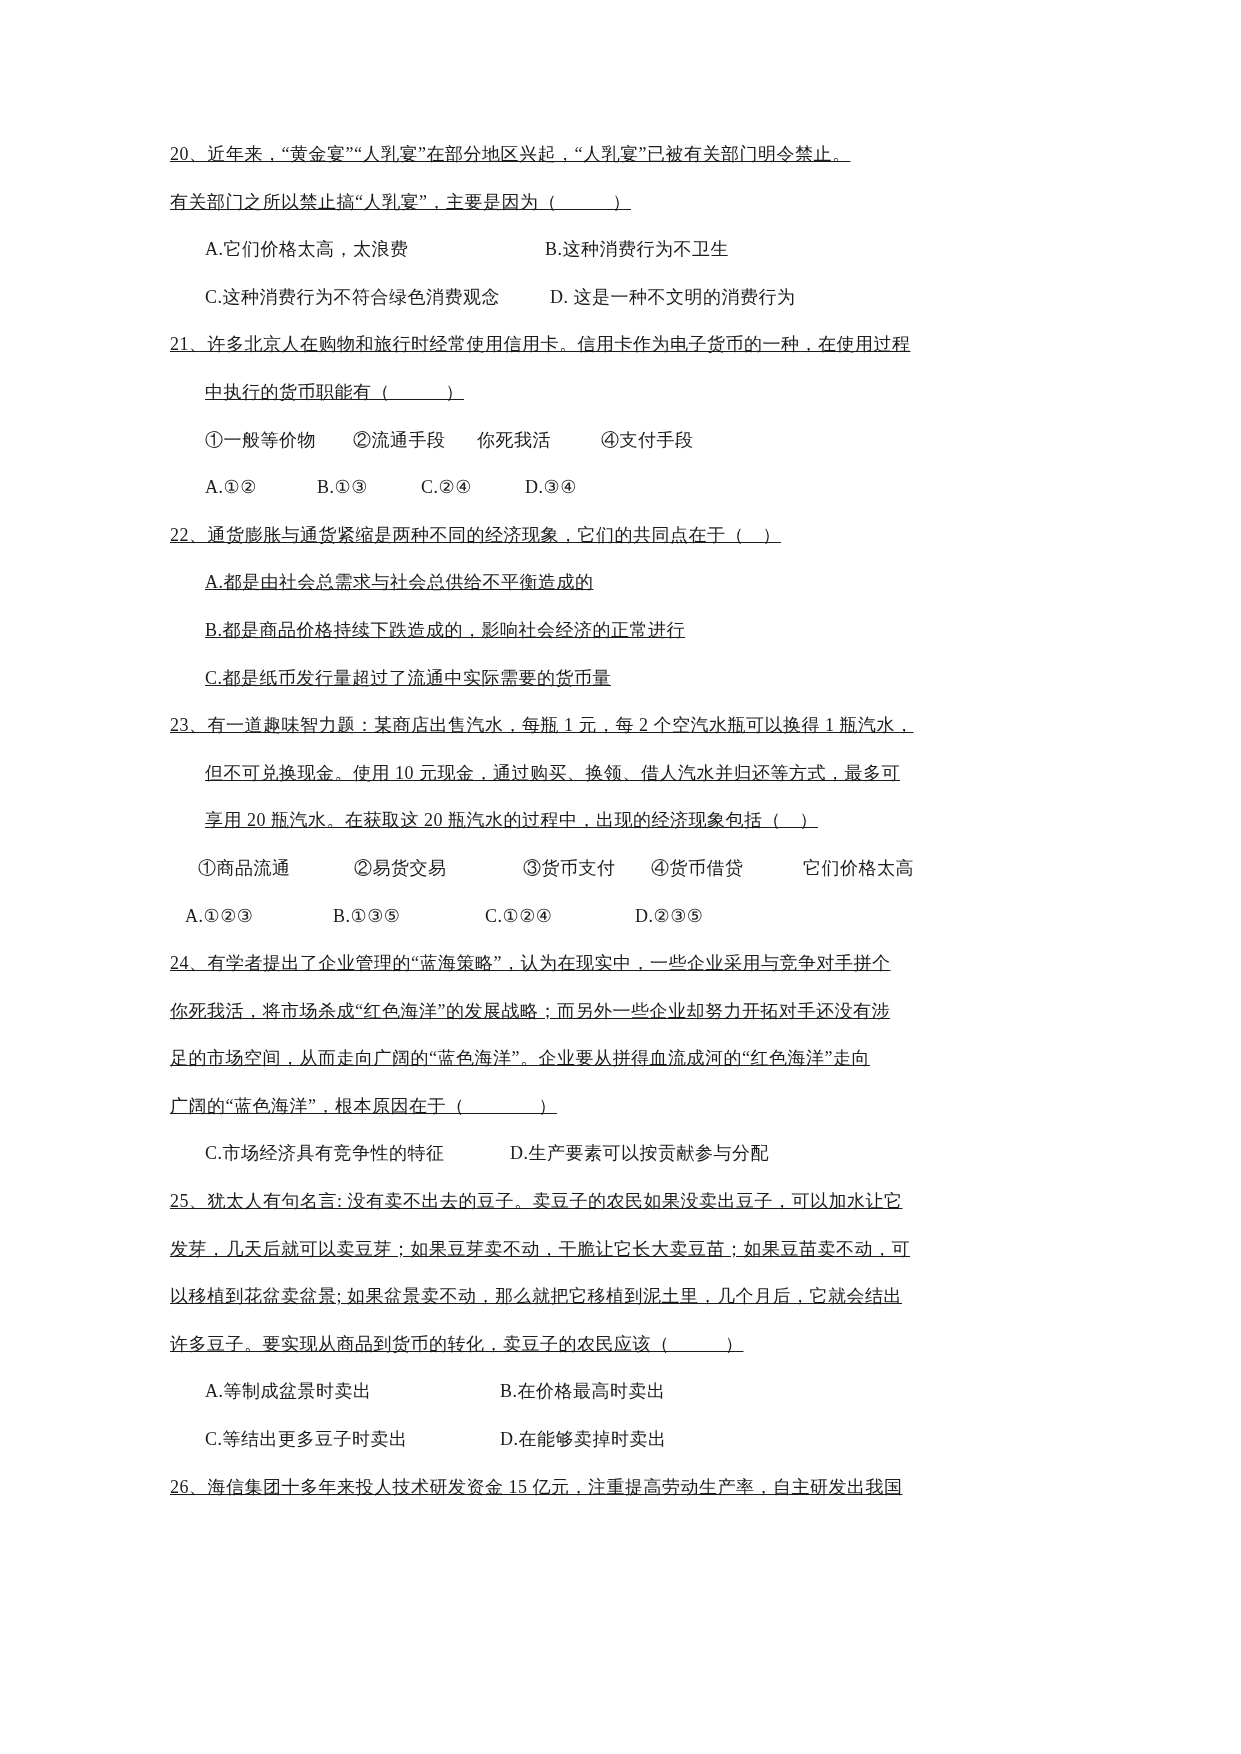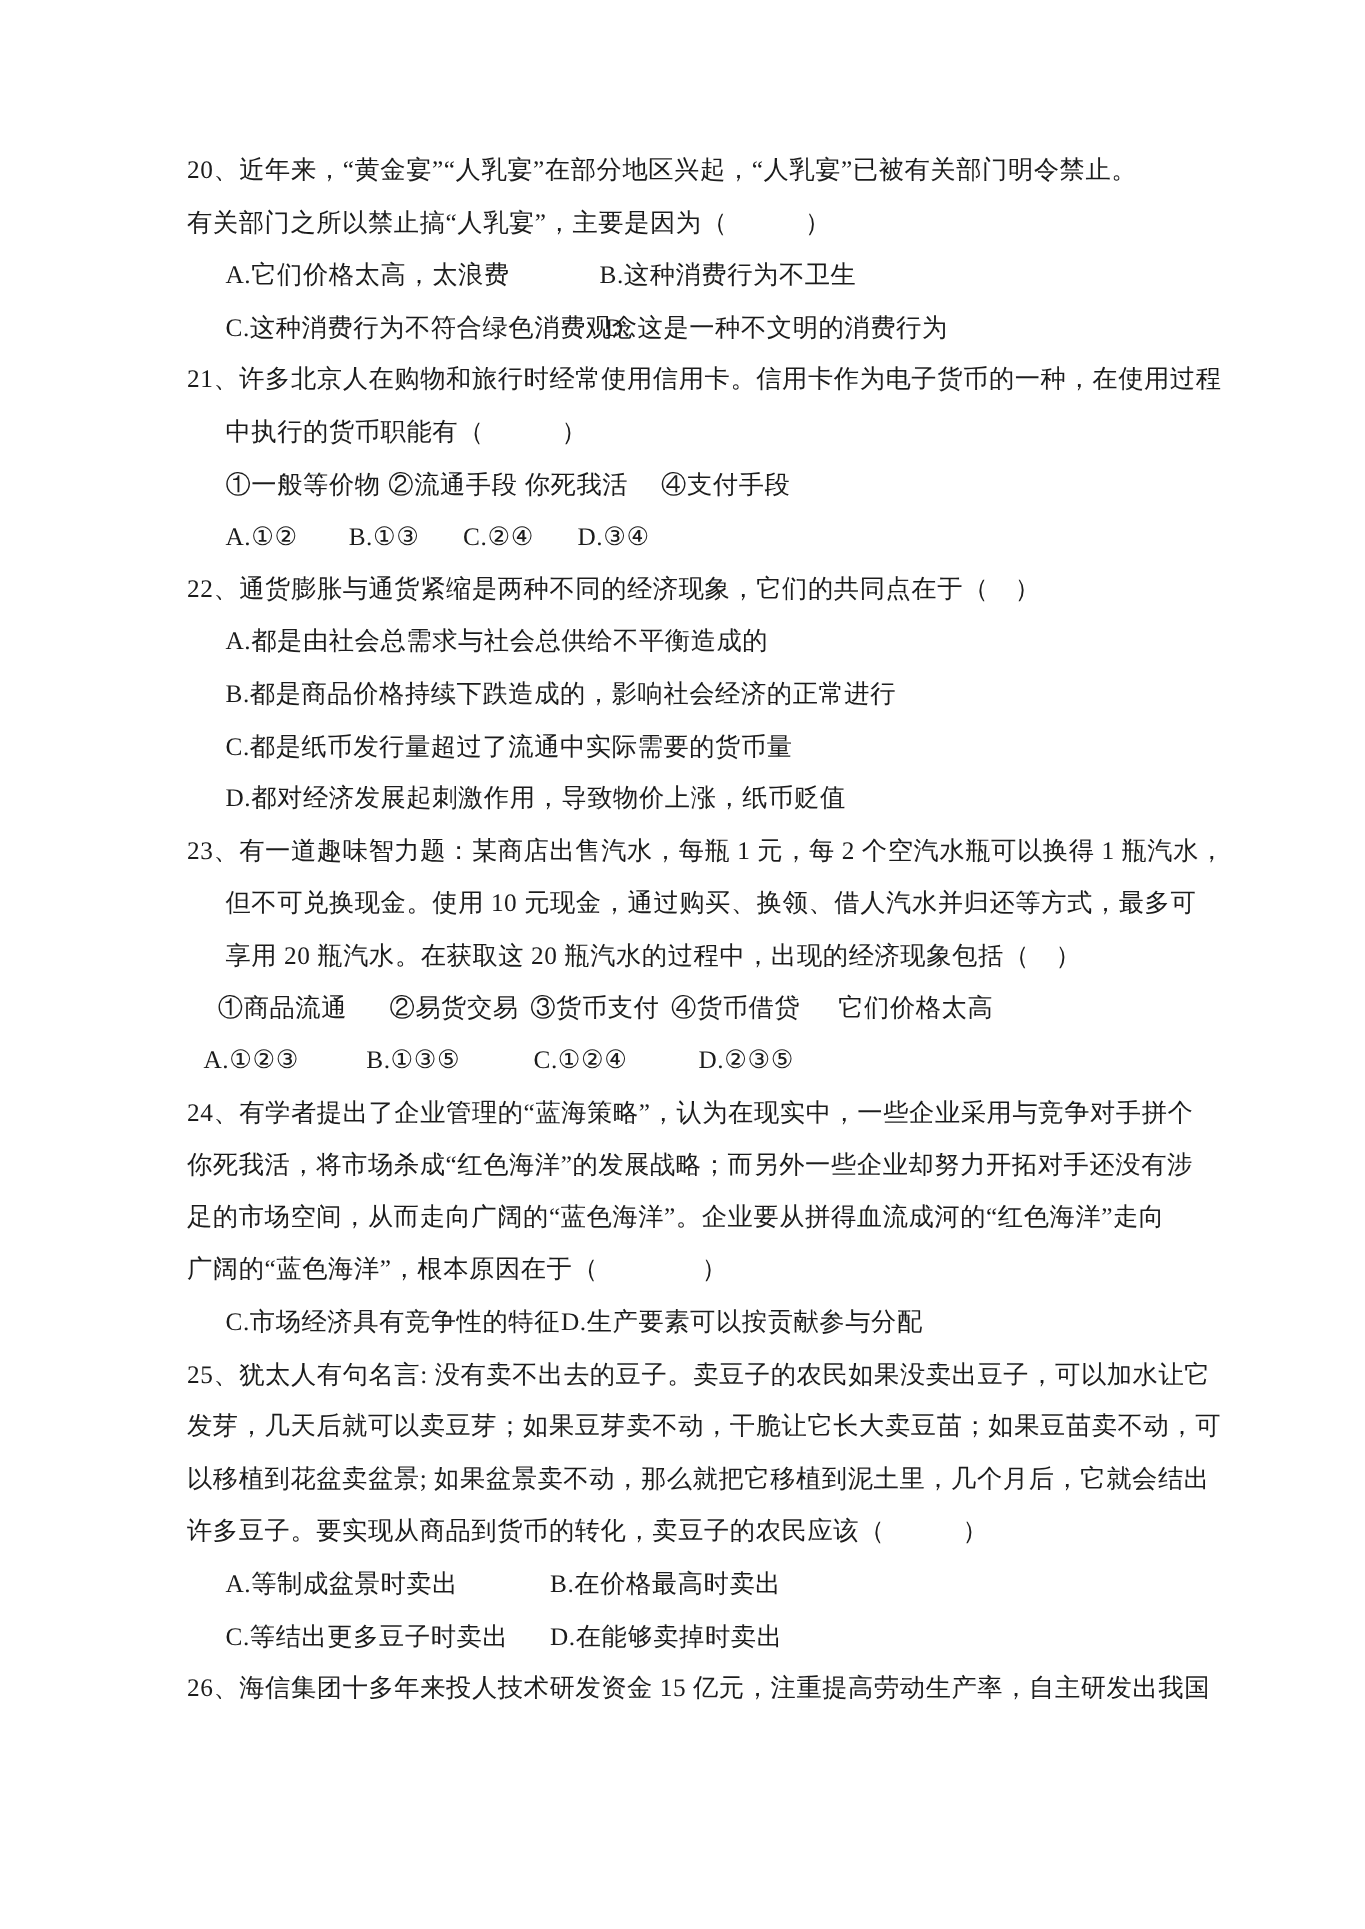--- a/index.html
+++ b/index.html
@@ -9,23 +9,24 @@
     color:#1c1c1c;
   }
   .doc{
     position:relative;
     padding:131px 60px 0 170px;
     width:1011px;
   }
   .line{
     height:47.6px;
     line-height:47.6px;
-    font-size:23px;
+    font-size:18px;
     white-space:pre;
     letter-spacing:0.5px;
+    text-decoration:underline;
   }
   .para{margin-left:0;}
   .indent{margin-left:35px;}
   .opt{margin-left:35px;}
   .item{margin-left:28px;}
   .optwide{margin-left:15px;}
   .col{display:inline-block;vertical-align:top;}
 </style>
 </head>
 <body>
@@ -42,27 +43,26 @@
         <div class="line para">21、许多北京人在购物和旅行时经常使用信用卡。信用卡作为电子货币的一种，在使用过程</div>
         <div class="line indent">中执行的货币职能有（　　　）</div>
         <div class="line indent"><span class="col" style="width: 148px;">①一般等价物</span><span class="col" style="width: 124px;">②流通手段</span><span class="col" style="width: 124px;">你死我活</span><span class="col">④支付手段</span></div>
         <div class="line opt"><span class="col" style="width: 112px;">A.①②</span><span class="col" style="width: 104px;">B.①③</span><span class="col" style="width: 104px;">C.②④</span><span class="col">D.③④</span></div>
       </div>
       <div class="question">
         <div class="line para">22、通货膨胀与通货紧缩是两种不同的经济现象，它们的共同点在于（　）</div>
         <div class="line opt">A.都是由社会总需求与社会总供给不平衡造成的</div>
         <div class="line opt">B.都是商品价格持续下跌造成的，影响社会经济的正常进行</div>
         <div class="line opt">C.都是纸币发行量超过了流通中实际需要的货币量</div>
-        <div class="line opt">D.都对经济发展起刺激作用，导致物价上涨，纸币贬值</div>
       </div>
       <div class="question">
         <div class="line para">23、有一道趣味智力题：某商店出售汽水，每瓶 1 元，每 2 个空汽水瓶可以换得 1 瓶汽水，</div>
         <div class="line indent">但不可兑换现金。使用 10 元现金，通过购买、换领、借人汽水并归还等方式，最多可</div>
         <div class="line indent">享用 20 瓶汽水。在获取这 20 瓶汽水的过程中，出现的经济现象包括（　）</div>
-        <div class="line item"><span class="col" style="width: 140px;">①商品流通</span><span class="col" style="width: 128px; margin-left: 16px;">②易货交易</span><span class="col" style="width: 128px;">③货币支付</span><span class="col" style="width: 152px;">④货币借贷</span><span class="col">它们价格太高</span></div>
+        <div class="line item"><span class="col" style="width: 140px;">①商品流通</span><span class="col" style="width: 128px; margin-left: 16px;">②易货交易</span><span class="col" style="width: 128px; margin-left: 41px;">③货币支付</span><span class="col" style="width: 152px;">④货币借贷</span><span class="col">它们价格太高</span></div>
         <div class="line optwide"><span class="col" style="width: 148px;">A.①②③</span><span class="col" style="width: 152px;">B.①③⑤</span><span class="col" style="width: 150px;">C.①②④</span><span class="col">D.②③⑤</span></div>
       </div>
       <div class="question">
         <div class="line para">24、有学者提出了企业管理的“蓝海策略”，认为在现实中，一些企业采用与竞争对手拼个</div>
         <div class="line para">你死我活，将市场杀成“红色海洋”的发展战略；而另外一些企业却努力开拓对手还没有涉</div>
         <div class="line para">足的市场空间，从而走向广阔的“蓝色海洋”。企业要从拼得血流成河的“红色海洋”走向</div>
         <div class="line para">广阔的“蓝色海洋”，根本原因在于（　　　　）</div>
         <div class="line opt"><span class="col" style="width: 305px;">C.市场经济具有竞争性的特征</span><span class="col">D.生产要素可以按贡献参与分配</span></div>
       </div>
       <div class="question">

